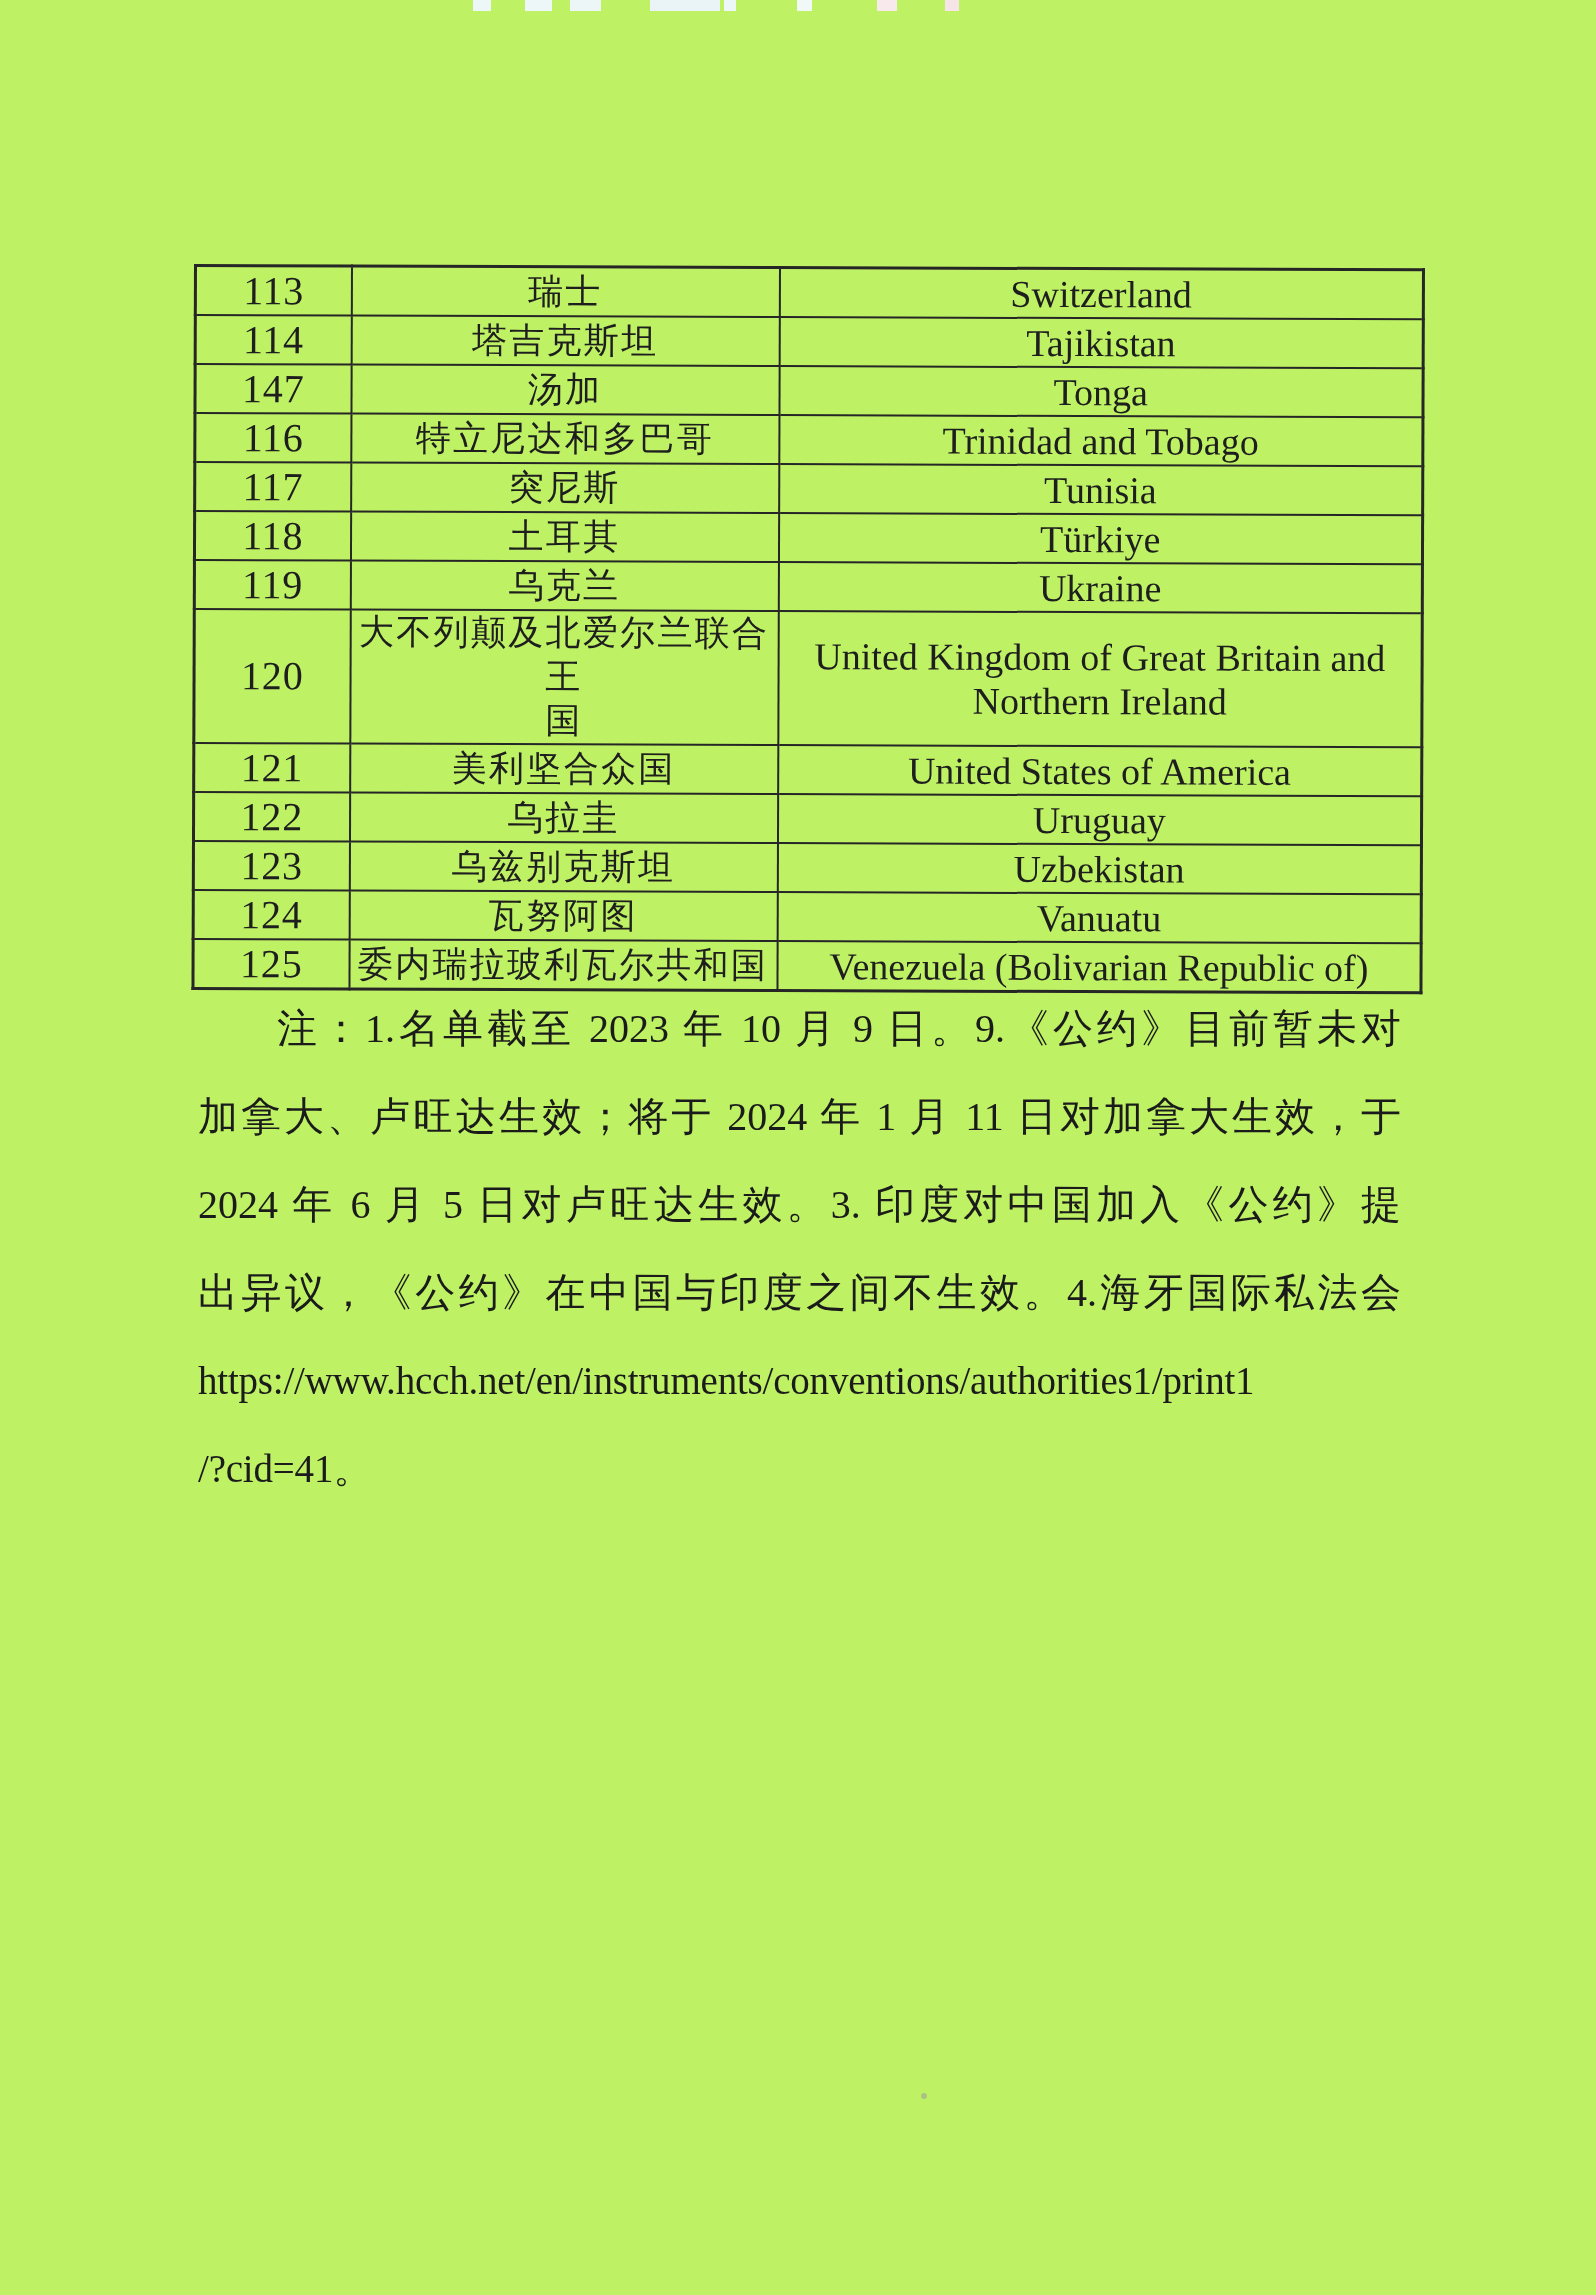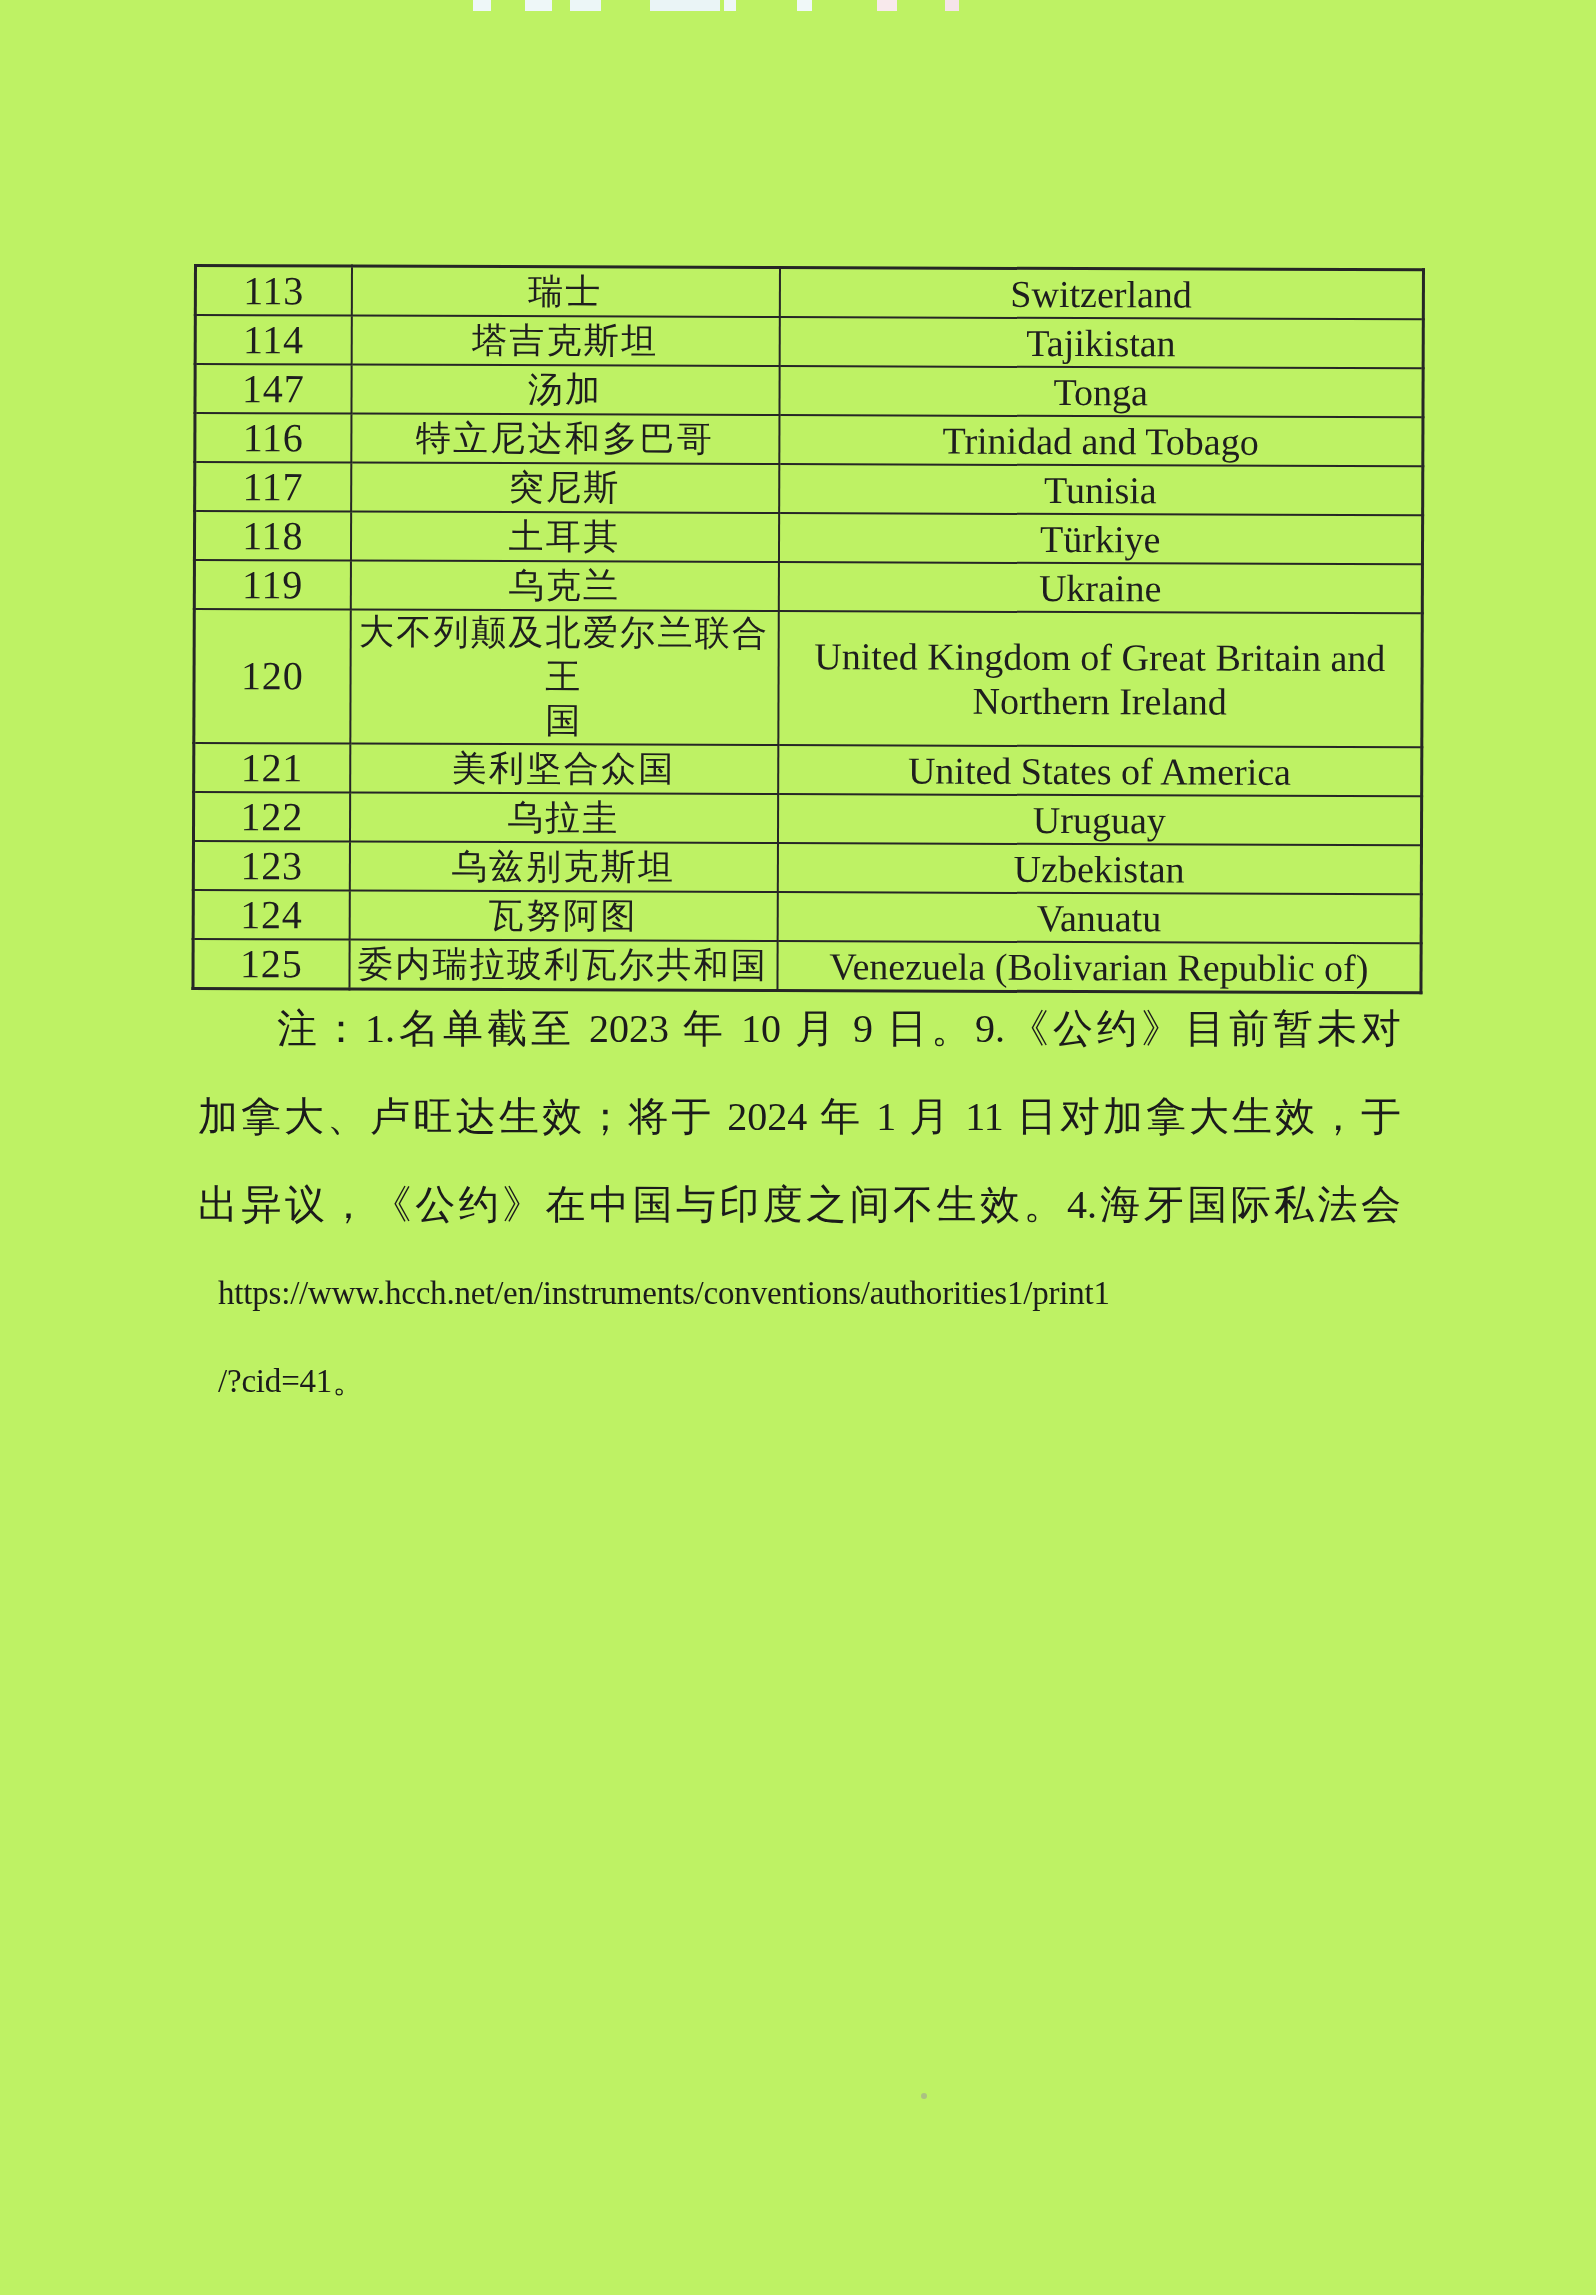--- a/index.html
+++ b/index.html
@@ -50,21 +50,21 @@
   
   .note{
     position:absolute;left:198px;top:985px;width:1203px;
     font-size:40px;line-height:88px;color:#1b1b1b;
     word-break:keep-all;
   }
   .note .line{text-align:justify;text-align-last:justify;}
   .note .indent{text-indent:79px;}
   .note .plain{
     text-align:right;text-align-last:left;
-    white-space:nowrap;font-size:33px;letter-spacing:-0.2px;margin-left:20px;
+    white-space:nowrap;font-size:39px;letter-spacing:-0.2px;
   }
 
   
   .speck{
     position:absolute;left:921px;top:2093px;width:6.1px;height:6.1px;
     background:#9a9a9a;border-radius:50%;opacity:.55;
   }
 </style>
 </head>
 <body>
@@ -153,20 +153,21 @@
           <td class="cell-index">125</td>
           <td class="cell-name-zh">委内瑞拉玻利瓦尔共和国</td>
           <td class="cell-name-en">Venezuela (Bolivarian Republic of)</td>
         </tr>
       </tbody>
   </table>
 
   <div class="note">
       <div class="line indent">注：1.名单截至 2023 年 10 月 9 日。9.《公约》目前暂未对</div>
       <div class="line">加拿大、卢旺达生效；将于 2024 年 1 月 11 日对加拿大生效，于</div>
+      <div class="line">2024 年 6 月 5 日对卢旺达生效。3. 印度对中国加入《公约》提</div>
       <div class="line">出异议，《公约》在中国与印度之间不生效。4.海牙国际私法会</div>
       <div class="line plain">https://www.hcch.net/en/instruments/conventions/authorities1/print1</div>
       <div class="line plain">/?cid=41。</div>
     </div>
 
   <div class="speck"></div>
 
 </div>
 
 

